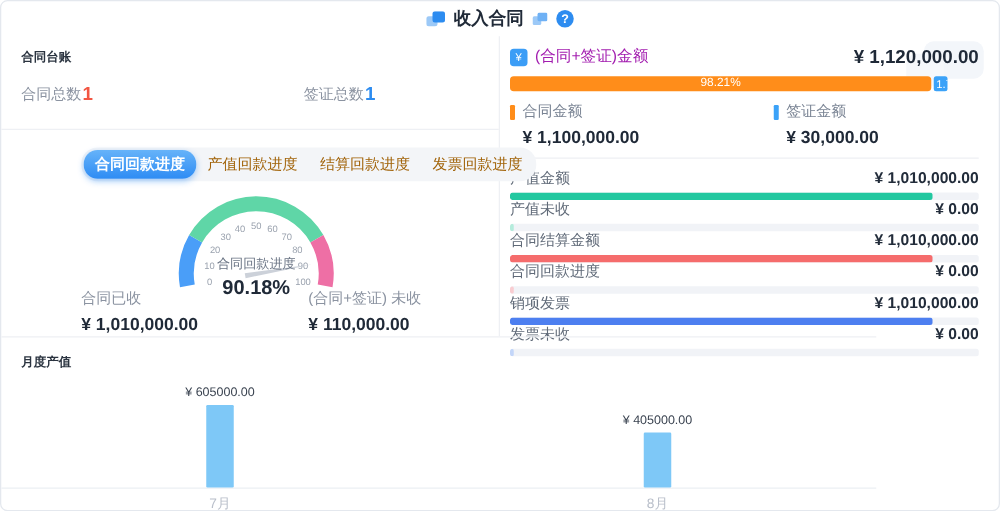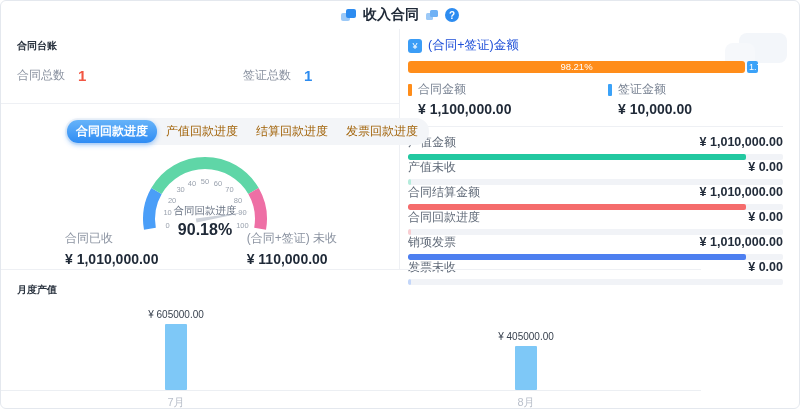--- a/index.html
+++ b/index.html
@@ -12,43 +12,43 @@
   .topbar h1 { font-size:14px; font-weight:bold; color:#202a38; }
   .hicon { display:inline-flex; align-items:center; }
   .help-badge { width:14px; height:14px; border-radius:50%; background:#2d8cf0; color:#fff;
                 font-size:10px; font-weight:bold; display:inline-flex; align-items:center;
                 justify-content:center; cursor:pointer; }
   
   .ledger { position:absolute; left:0; top:28px; width:398px; height:75px;
             border-bottom:1px solid #eef0f4; padding:10px 16px; }
   .panel-title { font-size:10px; font-weight:bold; color:#2b3440; }
   .ledger-stats { display:flex; margin-top:14px; }
-  .stat-line { display:flex; align-items:center; gap:13px; }
+  .stat-line { display:flex; align-items:center; gap:1px; }
   .stat-line:first-child { width:226px; }
   .stat-label { font-size:12px; color:#8b93a1; }
   .stat-num { font-size:15px; font-weight:bold; }
   
   .right-panel { position:absolute; left:398px; top:28px; width:402px; height:240px;
                  border-left:1px solid #eef0f4; padding:8px 18px 0 8px; }
   .wm { position:absolute; border-radius:8px; background:#f3f6fa; }
   .wm.a { right:14px; top:4px; width:48px; height:30px; }
   .wm.b { right:46px; top:14px; width:30px; height:26px; background:#f6f8fb; }
   .summary { position:relative; border-bottom:1px solid #eef0f4; padding-bottom:9px; }
   .summary-head { display:flex; align-items:center; gap:6px; }
   .money-icon { width:14px; height:14px; border-radius:3px; background:#3b9df6; color:#fff;
                 font-size:9px; display:inline-flex; align-items:center; justify-content:center; }
-  .summary-label { font-size:12.5px; color:#1d4ed8; }
+  .summary-label { font-size:12.5px; color:#a21caf; }
   .summary-total { margin-left:auto; font-size:15px; font-weight:bold; color:#1f2937; }
   .split-bar { display:flex; align-items:center; gap:2px; margin:7px 25px 0 0; height:12px; }
   .split-primary { height:12px; border-radius:3px; color:#fff; font-size:9.5px; line-height:12px;
                    text-align:center; overflow:hidden; }
   .split-secondary { height:12px; min-width:11px; width:7px; border-radius:2px; color:#fff;
                      font-size:9px; line-height:12px; padding-left:2px; overflow:hidden;
                      white-space:nowrap; }
-  .legend-grid { display:grid; grid-template-columns:200px 1fr; margin-top:8px; }
+  .legend-grid { display:grid; grid-template-columns:200px 1fr; margin-top:8px;gap:11px; }
   .legend-item { display:flex; align-items:center; gap:6px; }
   .legend-marker { width:4px; height:12px; border-radius:1px; }
   .legend-label { font-size:12px; color:#7a8494; }
   .legend-value { font-size:14px; font-weight:bold; color:#1f2937; margin-left:10px; margin-top:3px; }
   
   .metric-rows { margin-top:7px; }
   .metric-row { height:25px; }
   .metric-line { display:flex; justify-content:space-between; align-items:baseline; }
   .metric-label { font-size:12px; color:#606a78; }
   .metric-value { font-size:12.5px; font-weight:bold; color:#222c3a; }
@@ -119,39 +119,40 @@
   </section>
 
   <section class="right-panel">
     <div class="wm a"></div>
     <div class="wm b"></div>
 
     <div class="summary">
       <div class="summary-head">
         <span class="money-icon">¥</span>
         <span class="summary-label">(合同+签证)金额</span>
+        <span class="summary-total">¥ 1,120,000.00</span>
       </div>
       <div class="split-bar">
         <div class="split-primary" style="width: 98.21%; background: rgb(255, 141, 26);">98.21%</div>
         <div class="split-secondary" style="background: rgb(59, 162, 248);">1.79%</div>
       </div>
       <div class="legend-grid">
         <div>
           <div class="legend-item">
             <span class="legend-marker" style="background: rgb(255, 141, 26);"></span>
             <span class="legend-label">合同金额</span>
           </div>
           <div class="legend-value">¥ 1,100,000.00</div>
         </div>
         <div>
           <div class="legend-item">
             <span class="legend-marker" style="background: rgb(59, 162, 248);"></span>
             <span class="legend-label">签证金额</span>
           </div>
-          <div class="legend-value">¥ 10,000.00</div>
+          <div class="legend-value">¥ 30,000.00</div>
         </div>
       </div>
     </div>
 
     <div class="metric-rows">
       <div class="metric-row">
         <div class="metric-line">
             <span class="metric-label">产值金额</span>
             <span class="metric-value">¥ 1,010,000.00</span>
           </div>

